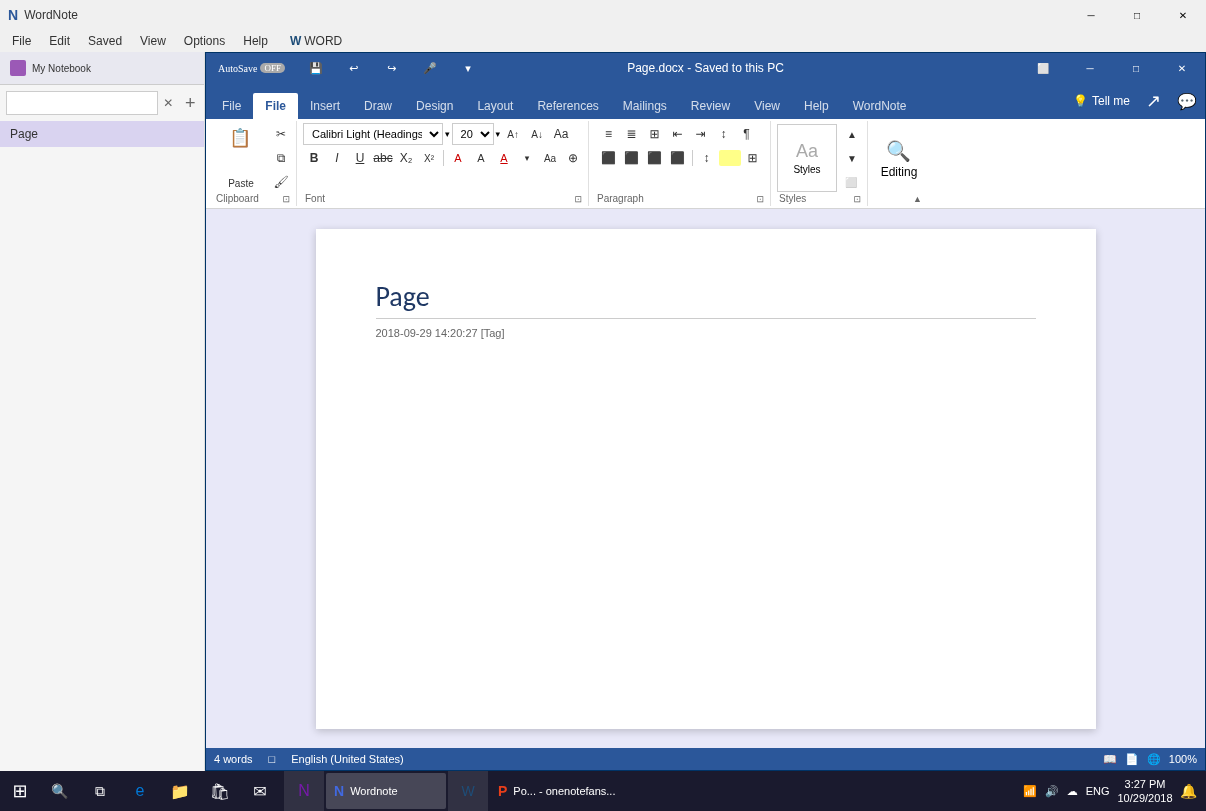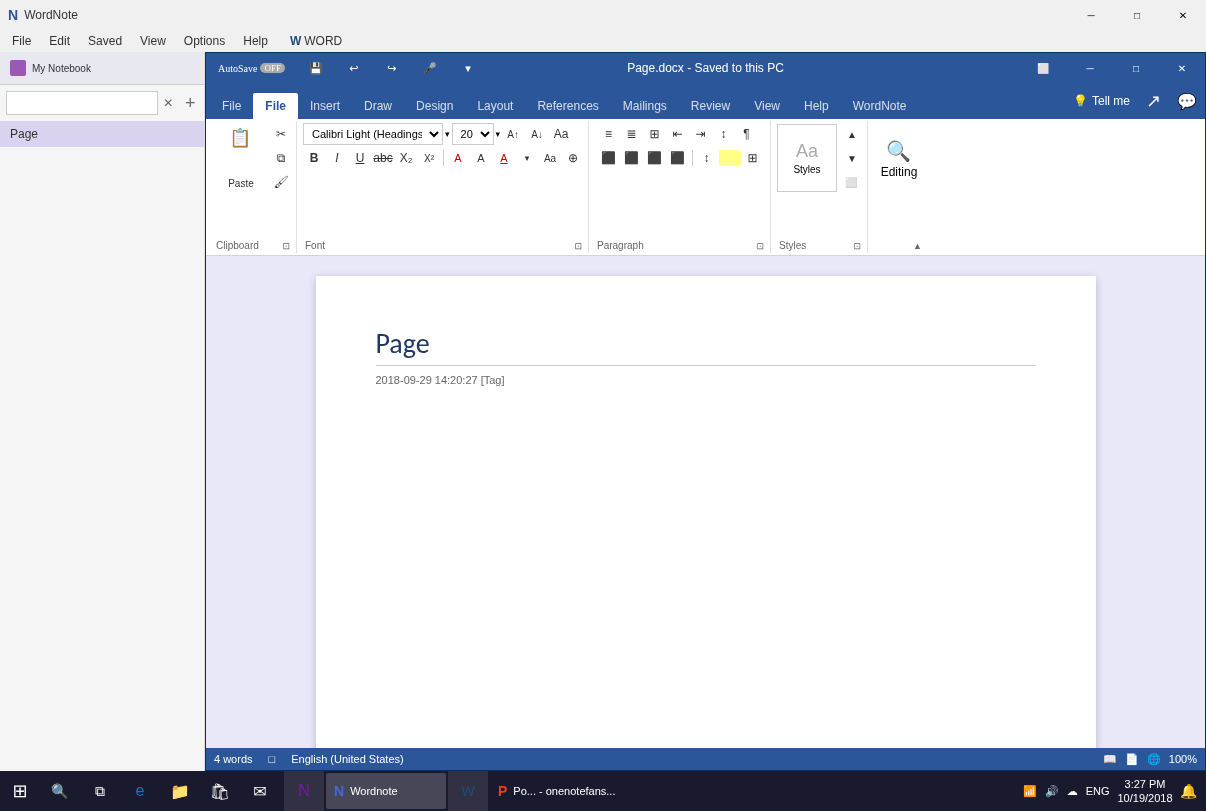--- a/index.html
+++ b/index.html
@@ -245,21 +245,20 @@
       gap: 2px;
       flex: 1;
     }
     .ribbon-group-label-expander {
       display: flex;
       align-items: center;
       justify-content: space-between;
       width: 100%;
       font-size: 10px; color: #666;
       padding: 0 2px;
-      margin-top: 47px;
     }
     .rb-btn {
       display: flex;
       flex-direction: column;
       align-items: center;
       justify-content: center;
       padding: 2px 4px;
       cursor: pointer;
       border-radius: 2px;
       min-width: 28px;
@@ -630,17 +629,17 @@
     </div>
   </div>
 
   <div class="sys-tray">
     <span style="cursor:pointer;">📶</span>
     <span style="cursor:pointer;">🔊</span>
     <span style="cursor:pointer;">☁</span>
     <span style="cursor:pointer;">ENG</span>
     <div class="time-block" style="cursor:pointer;">
       <div>3:27 PM</div>
-      <div>10/19/2018</div>
+      <div>10/29/2018</div>
     </div>
     <span style="cursor:pointer; font-size:14px;">🔔</span>
   </div>
 </div>
 
 </body></html>

